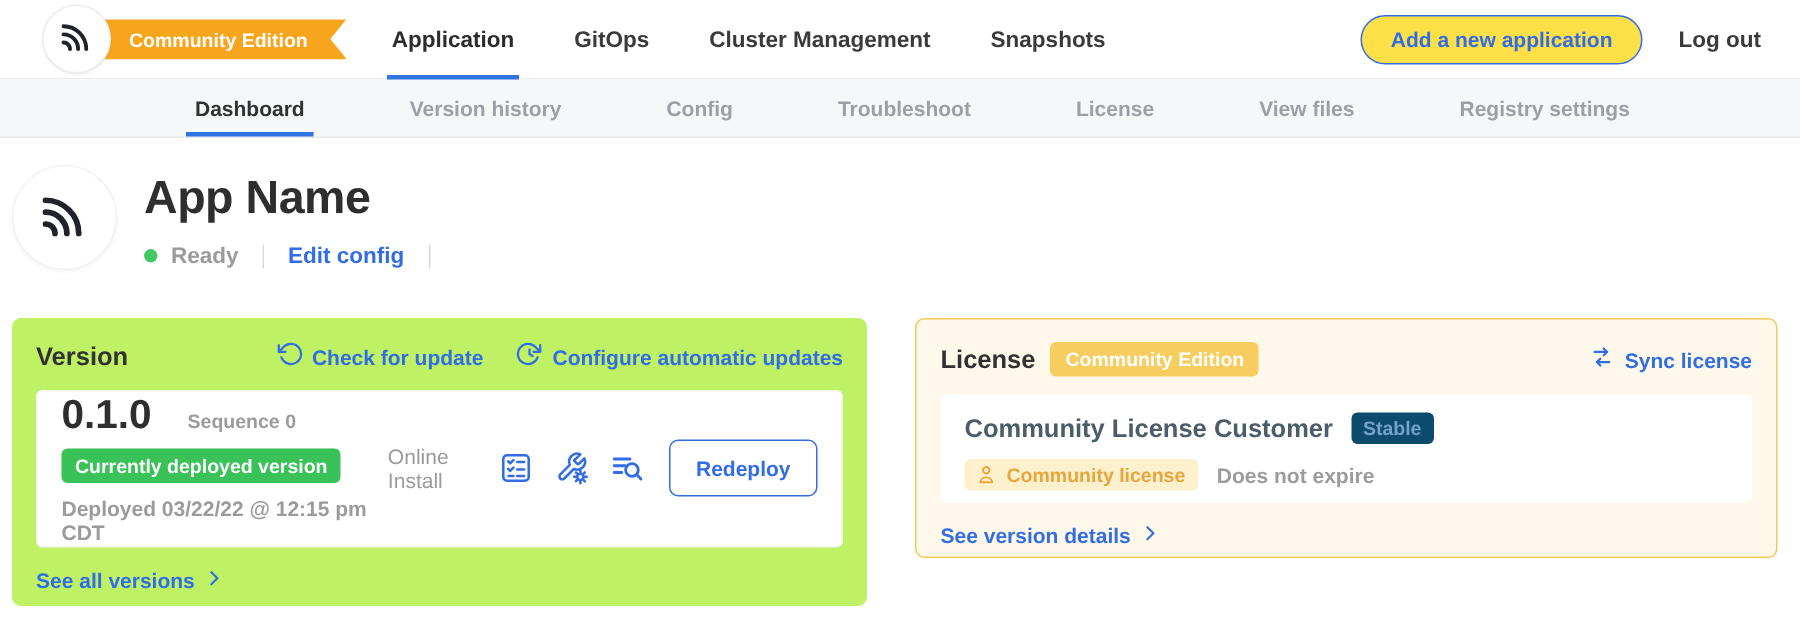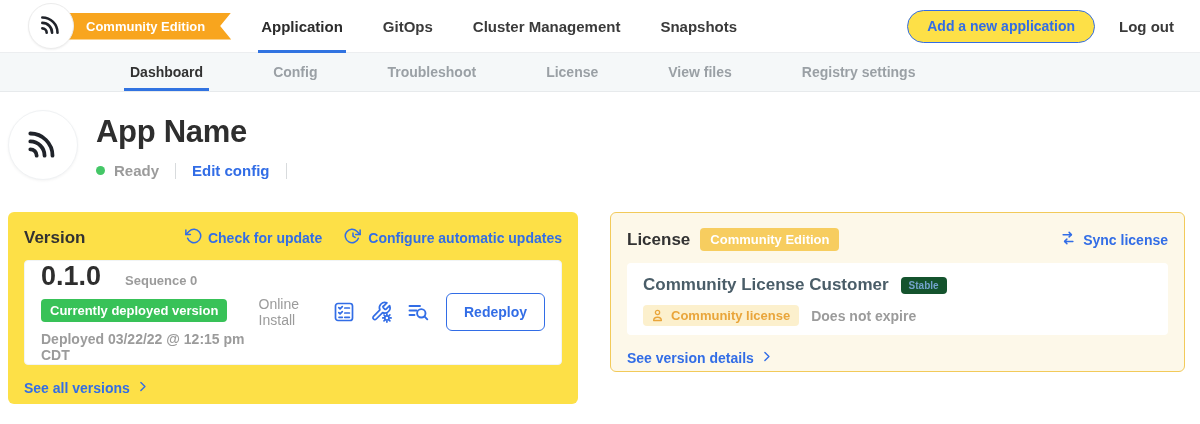--- a/index.html
+++ b/index.html
@@ -51,21 +51,21 @@
   .status-row { display:flex; align-items:center; margin-top:12px; gap:9px; }
   .status-dot { width:9px; height:9px; border-radius:50%; background:#44c767; }
   .status-text { font-size:15px; font-weight:600; color:#9b9b9b; }
   .vdiv { width:1px; height:16px; background:#d8dbdd; margin:0 7px; }
   .link { color:#326de6; font-size:14px; font-weight:600; cursor:pointer;
     display:inline-flex; align-items:center; gap:6px; white-space:nowrap; }
   .edit-config { font-size:15px; }
 
   
   .cards { display:flex; gap:32px; margin:32px 15px 0 8px; align-items:flex-start; }
-  .card-version { width:570px; height:192px; background:#fde047; border-radius:6px;
+  .card-version { width:570px; height:192px; background:#bef264; border-radius:6px;
     padding:15px 16px; }
   .card-license { width:575px; height:160px; background:#fdf8e9;
     border:1px solid #f2ca5a; border-radius:6px; padding:15px 16px; }
   .card-head { display:flex; align-items:center; }
   .card-title { font-size:17px; font-weight:700; color:#323232; }
   .card-head .links { margin-left:auto; display:flex; gap:22px; }
   .inner-card { background:#fff; border-radius:4px; margin-top:12px; }
   .inner-version { border:1px solid #f1f4f5; padding:10px 16px 12px; height:105px;
     display:flex; align-items:center; justify-content:space-between; }
   .ver-left {}
@@ -84,21 +84,21 @@
     cursor:pointer; font-family:inherit; margin-left:3px; }
   .see-link { margin-top:14px; }
   .icon-14 svg { width:13px; height:13px; }
   .icon-18 svg { width:18px; height:18px; }
 
   .badge-gold { background:#f7cd5f; color:#fff; font-size:13px; font-weight:700;
     padding:4px 10px; border-radius:4px; margin-left:10px; }
   .inner-license { padding:12px 16px; height:72px; }
   .lic-row1 { display:flex; align-items:center; gap:12px; }
   .customer-name { font-size:17px; font-weight:700; color:#4a5d68; }
-  .badge-channel { background:#14532d; color:#73a3cc; font-size:10px; font-weight:600;
+  .badge-channel { background:#0c4a6e; color:#73a3cc; font-size:13px; font-weight:600;
     padding:3px 8px; border-radius:4px; }
   .lic-row2 { display:flex; align-items:center; gap:12px; margin-top:10px; }
   .badge-license-type { background:#fcf0cd; color:#e9a53a; font-size:13px;
     font-weight:700; padding:3px 9px 3px 7px; border-radius:4px; display:flex;
     align-items:center; gap:6px; }
   .badge-license-type svg { width:15px; height:15px; }
   .expiry { font-size:14px; font-weight:600; color:#9b9b9b; }
 </style>
 </head>
 <body>
@@ -124,20 +124,21 @@
     <div class="main-tab">Snapshots</div>
   </div>
 
   <div class="topnav-spacer"></div>
   <button class="add-app-btn">Add a new application</button>
   <div class="logout">Log out</div>
 </div>
 
 <div class="subnav">
   <div class="sub-tab active">Dashboard</div>
+  <div class="sub-tab">Version history</div>
   <div class="sub-tab">Config</div>
   <div class="sub-tab">Troubleshoot</div>
   <div class="sub-tab">License</div>
   <div class="sub-tab">View files</div>
   <div class="sub-tab">Registry settings</div>
 </div>
 
 <div class="app-header">
   <div class="app-avatar">
     <span>

